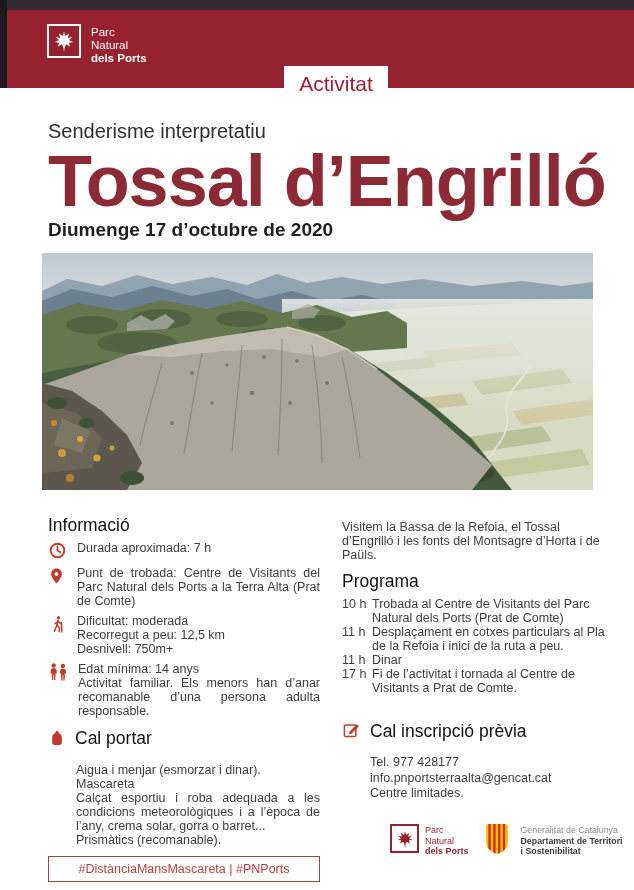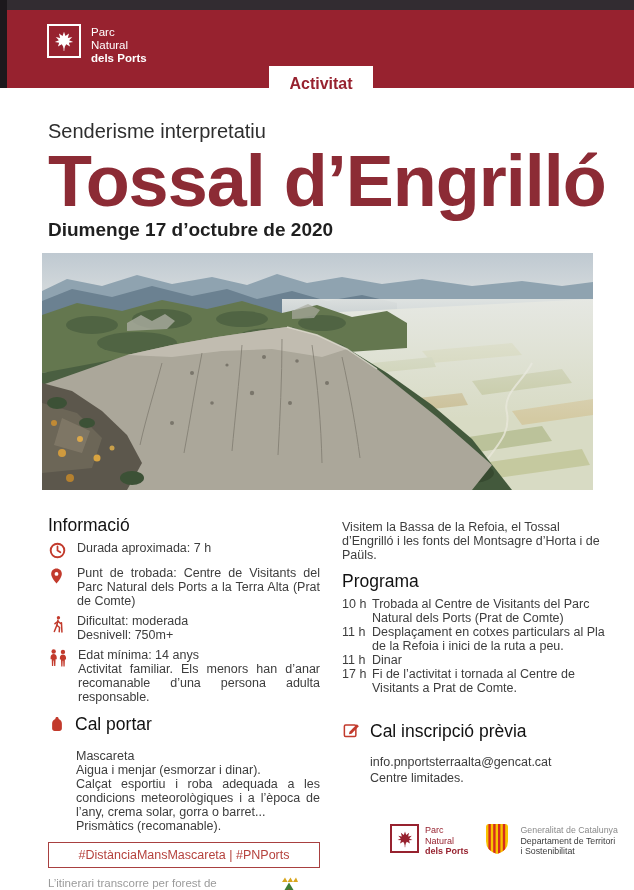--- a/index.html
+++ b/index.html
@@ -6,22 +6,22 @@
   .page{position:relative;width:634px;height:890px;background:#fff;overflow:hidden;
         font-family:"Liberation Sans",sans-serif;color:#3d3d3d;}
   
   .top-edge{position:absolute;top:0;left:0;width:634px;height:10px;background:#322c31;}
   .left-edge{position:absolute;top:0;left:0;width:7px;height:88px;background:#1c181c;}
   
   .banner{position:absolute;top:10px;left:0;width:634px;height:78px;background:#97222f;}
   .logo{position:absolute;left:47px;top:14px;display:flex;gap:10px;color:#fff;align-items:flex-start;}
   .logo-box{width:30px;height:30px;border:2px solid #fff;display:flex;align-items:center;justify-content:center;}
   .logo-text{font-size:11.5px;line-height:1.15;padding-top:2px;}
-  .badge{position:absolute;top:66px;left:269px;width:104px;height:35px;background:#fff;
-         color:#97222f;font-weight:bold;font-size:16px;display:flex;align-items:center;justify-content:center;}
+  .badge{position:absolute;top:66px;left:284px;width:104px;height:35px;background:#fff;
+         color:#97222f;font-weight:normal;font-size:21px;display:flex;align-items:center;justify-content:center;}
   
   .titleblock{position:absolute;left:48px;top:120px;}
   .kicker{font-size:20px;color:#2e2e2e;}
   .main-title{margin:1px 0 0;font-size:72px;line-height:1.04;font-weight:bold;color:#8c2b35;letter-spacing:-1px;}
   .date{font-size:19px;font-weight:bold;color:#1f1f1f;}
   
   .photo{position:absolute;left:42px;top:253px;width:551px;height:237px;}
   .photo svg{display:block;width:100%;height:100%;}
   
   .col{position:absolute;top:518px;width:272px;font-size:12.5px;line-height:14px;}
@@ -50,21 +50,21 @@
   .inscription{margin-top:26px;}
   .ins-lines{padding-left:28px;line-height:15.5px;}
   
   .footer-logos{position:absolute;left:390px;top:824px;display:flex;gap:17px;align-items:flex-start;}
   .f-parc{display:flex;gap:6px;color:#97222f;}
   .f-parc-box{width:25px;height:25px;border:2px solid #97222f;display:flex;align-items:center;justify-content:center;}
   .f-parc-text{font-size:9px;line-height:1.18;padding-top:1px;}
   .f-gen{display:flex;gap:13px;}
   .f-gen-text{font-size:8.8px;line-height:1.22;padding-top:1px;}
   .f-gen-text .g1{color:#8a8a8a;}
-  .f-gen-text .g2{font-weight:normal;color:#3b3b3b;}
+  .f-gen-text .g2{font-weight:bold;color:#3b3b3b;}
   b.lb{font-weight:bold;}
 </style>
 </head>
 <body>
 
 <div class="page">
   <div class="top-edge"></div>
 
   <header class="banner">
     <div class="logo">
@@ -212,20 +212,21 @@
             <path d="M11.2 13 L8 20.8"></path>
             <path d="M11.2 13 L14.6 15.8 L14.2 21.2"></path>
             <path d="M12.3 8.4 L8.8 11"></path>
             <path d="M12.5 8.2 L16.4 10.8"></path>
             <path d="M17 9.8 L17.6 21.4"></path>
           </g>
         </svg>
       </span>
       <div class="info-text">
         <div>Dificultat: moderada</div>
+        <div>Recorregut a peu: 12,5 km</div>
         <div>Desnivell: 750m+</div>
       </div>
     </div>
 
     <div class="info-row">
       <span class="info-icon">
         <svg width="21" height="20" viewBox="0 0 26 24" fill="#c23a2c">
           <defs>
             <g id="person">
               <circle cx="7" cy="4" r="2.7"></circle>
@@ -244,22 +245,22 @@
 
     <div class="h-row">
       <span>
         <svg width="18" height="20" viewBox="0 0 24 24" fill="#c23a2c">
           <path d="M12 2.5 c-1.3 0 -2.2 .9 -2.2 2.2 v.7 C7.2 6.3 5.5 8.6 5.5 11.2 L5.5 18 c0 1.9 1.5 3.4 3.4 3.4 h6.2 c1.9 0 3.4 -1.5 3.4 -3.4 l0 -6.8 c0 -2.6 -1.7 -4.9 -4.3 -5.8 v-.7 c0 -1.3 -.9 -2.2 -2.2 -2.2 z"></path>
         </svg>
       </span>
       <h2>Cal portar</h2>
     </div>
     <div class="bring-list">
+      <div>Aigua i menjar (esmorzar i dinar).</div>
       <div>Mascareta</div>
-      <div>Aigua i menjar (esmorzar i dinar).</div>
       <div class="jy">Calçat esportiu i roba adequada a les condicions meteorològiques i a l’època de l’any, crema solar, gorra o barret...</div>
       <div>Prismàtics (recomanable).</div>
     </div>
 
     <div class="hash-box">#DistànciaMansMascareta | #PNPorts</div>
 
     <div class="note-row">
       <div class="note-text">
         <div>L’itinerari transcorre per forest de</div>
 
@@ -304,20 +305,21 @@
       <div class="h-row">
         <span>
           <svg width="19" height="19" viewBox="0 0 24 24">
             <rect x="3" y="5" width="14.5" height="14.5" rx="1.5" fill="none" stroke="#c23a2c" stroke-width="1.9"></rect>
             <path d="M9.5 13.5 L18.8 4.2 L21.3 6.7 L12 16 L8.8 16.7 Z" fill="#c23a2c"></path>
           </svg>
         </span>
         <h2>Cal inscripció prèvia</h2>
       </div>
       <div class="ins-lines">
+        <div>Tel. 977 428177</div>
         <div>info.pnportsterraalta@gencat.cat</div>
         <div>Centre limitades.</div>
       </div>
     </div>
   </div>
 
   <div class="footer-logos">
     <div class="f-parc">
       <span class="f-parc-box">
         <svg width="18" height="18" viewBox="0 0 24 24" fill="#97222f">

